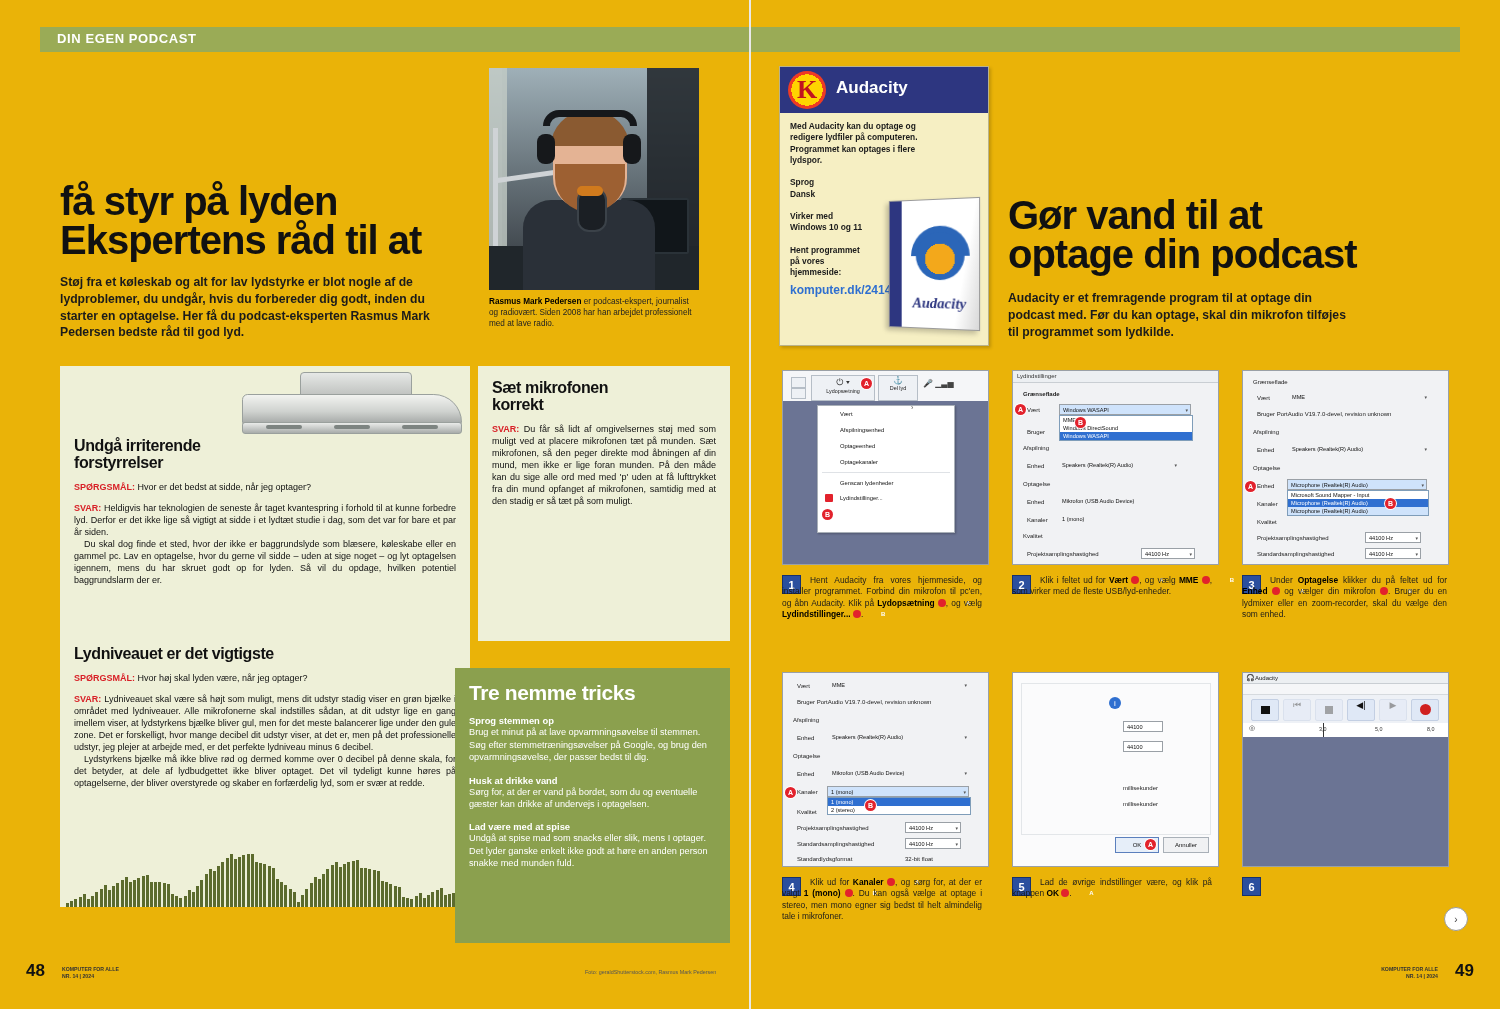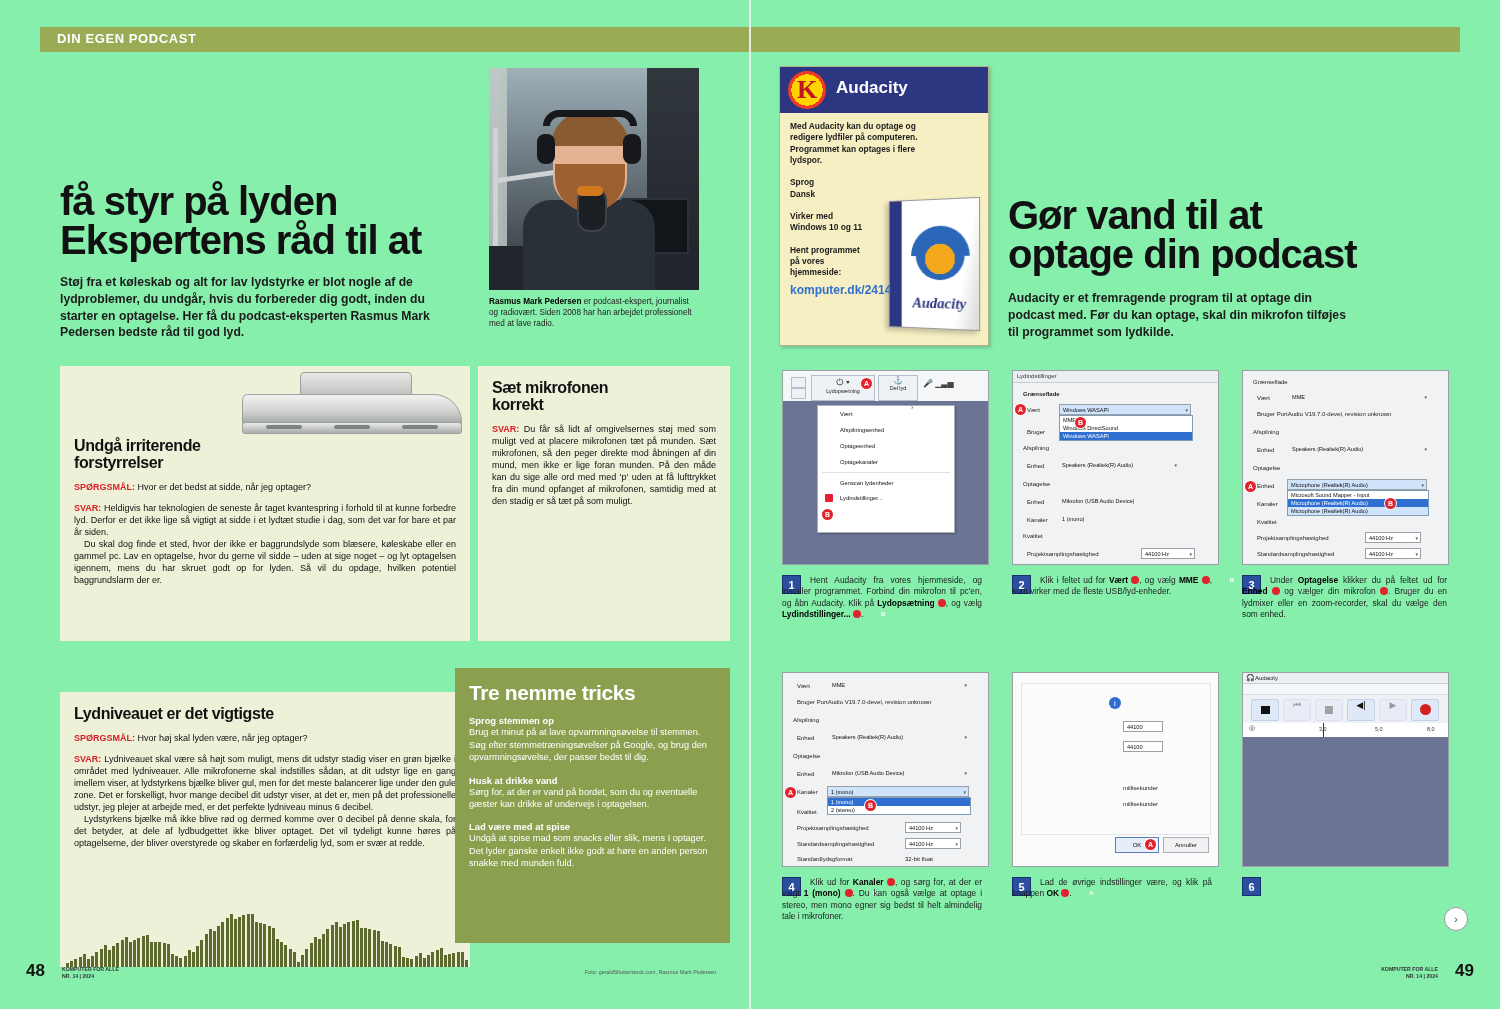--- a/index.html
+++ b/index.html
@@ -4,21 +4,21 @@
 <style>
   html,body{margin:0;padding:0;}
   body{
     width:1500px;height:1009px;
     background:#ffffff;
     font-family:"Liberation Sans", sans-serif;
     position:relative;
     overflow:hidden;
     color:#111;
   }
-  .page{position:absolute;inset:0;background:#86efac;}
+  .page{position:absolute;inset:0;background:#eab308;}
   
   .topband{
     position:absolute;left:40px;top:27px;width:1420px;height:25px;
     background:#9aab56;
   }
   .topband .kicker{
     position:absolute;left:17px;top:4px;
     color:#fff;font-weight:bold;font-size:13px;letter-spacing:.6px;
     font-family:"Liberation Sans", sans-serif;
   }
@@ -239,21 +239,21 @@
   <div class="card" style="left:478px;top:366px;width:252px;height:275px;">
     <div style="position:absolute;left:14px;top:14px;width:224px;">
       <h2>Sæt mikrofonen</h2>
       <h2>korrekt</h2>
       <div class="qa">
         <p class="first"><span class="qlabel">SVAR:</span><span> Du får så lidt af omgivelsernes støj med som muligt ved at placere mikrofonen tæt på munden. Sæt mikrofonen, så den peger direkte mod åbningen af din mund, men ikke er lige foran munden. På den måde kan du sige alle ord med med 'p' uden at få lufttrykket fra din mund opfanget af mikrofonen, samtidig med at den stadig er så tæt på som muligt.</span></p>
       </div>
     </div>
   </div>
 
-  <div class="card" style="left:60px;top:692px;width:410px;height:275px;">
+  <div class="card" style="left:60px;top:632px;width:410px;height:275px;">
     <div style="position:absolute;left:14px;top:14px;width:382px;">
       <h2>Lydniveauet er det vigtigste</h2>
       <div class="qa">
         <span class="qlabel">SPØRGSMÅL:</span><span> Hvor høj skal lyden være, når jeg optager?</span>
       </div>
       <div class="qa">
         <p class="first"><span class="qlabel">SVAR:</span><span> Lydniveauet skal være så højt som muligt, mens dit udstyr stadig viser en grøn bjælke i området med lydniveauer. Alle mikrofonerne skal indstilles sådan, at dit udstyr lige en gang imellem viser, at lydstyrkens bjælke bliver gul, men for det meste balancerer lige under den gule zone. Det er forskelligt, hvor mange decibel dit udstyr viser, at det er, men på det professionelle udstyr, jeg plejer at arbejde med, er det perfekte lydniveau minus 6 decibel.</span></p>
         <p>Lydstyrkens bjælke må ikke blive rød og dermed komme over 0 decibel på denne skala, for det betyder, at dele af lydbudgettet ikke bliver optaget. Det vil tydeligt kunne høres på optagelserne, der bliver overstyrede og skaber en forfærdelig lyd, som er svær at redde.</p>
       </div>
     </div>

